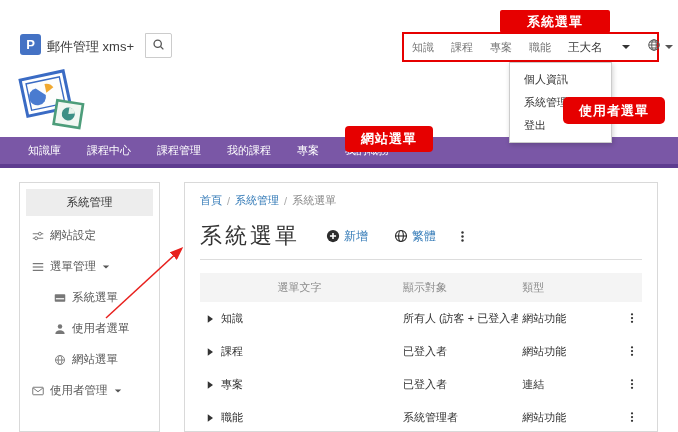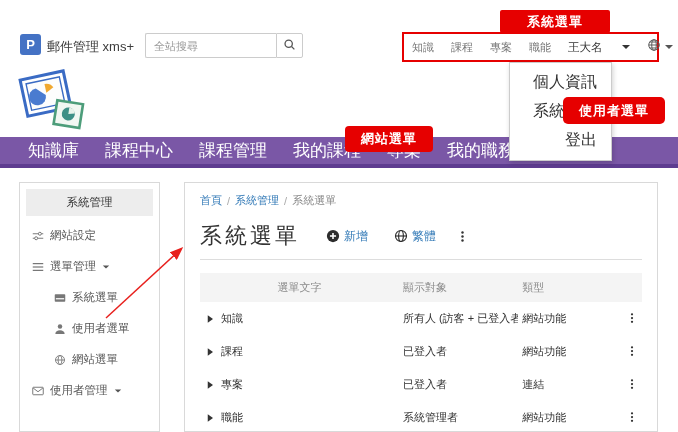--- a/index.html
+++ b/index.html
@@ -32,30 +32,30 @@
   .top-nav-box{position:absolute;left:402px;top:32px;width:257px;height:30px;border:2px solid var(--red);
                display:flex;align-items:center;gap:17px;padding-left:8px;}
   .top-nav-item{font-size:11px;color:#777;cursor:pointer;white-space:nowrap;}
   .top-user{font-size:11.5px;color:#333;cursor:pointer;display:flex;align-items:center;gap:19px;white-space:nowrap;}
   .caret{width:0;height:0;border-left:4px solid transparent;border-right:4px solid transparent;
          border-top:4px solid currentColor;display:inline-block;}
   .top-globe{display:flex;align-items:center;gap:4px;color:#555;cursor:pointer;}
 
   .dropdown{position:absolute;left:509px;top:62px;width:103px;background:#fff;border:1px solid #ccc;
             box-shadow:1px 2px 5px rgba(0,0,0,.18);padding:5px 0;z-index:8;}
-  .dropdown-item{font-size:16px;color:#333;padding:4px 14px;cursor:pointer;text-align:right;}
+  .dropdown-item{font-size:11px;color:#333;padding:4px 14px;cursor:pointer;}
 
   
   .biglogo{position:absolute;left:16px;top:68px;}
   .site-title{position:absolute;left:100px;top:88px;font-size:19px;color:#464646;letter-spacing:1px;}
 
   
   .navbar{position:absolute;left:0;top:137px;width:678px;height:31px;background:var(--purple);
           border-bottom:4px solid var(--purple-dark);display:flex;align-items:center;gap:26px;padding-left:28px;}
-  .navbar-item{font-size:17px;color:#fff;cursor:pointer;white-space:nowrap;}
+  .navbar-item{font-size:11px;color:#fff;cursor:pointer;white-space:nowrap;}
 
   
   .sidebar{position:absolute;left:19px;top:182px;width:141px;height:250px;border:1px solid #d9d9d9;background:#fff;}
   .side-title{margin:6px 6px 4px;background:#ededed;text-align:center;font-size:11.5px;color:#333;padding:6px 0;}
   .side-item{display:flex;align-items:center;gap:6px;font-size:11.5px;color:#555;padding:8px 0 8px 12px;cursor:pointer;white-space:nowrap;}
   .side-item.indent{padding-left:34px;}
   .side-item .caret{border-top-color:#555;transform:scale(.8);}
   .sicon{display:inline-flex;width:12px;height:12px;}
   .sicon svg{width:12px;height:12px;}
 
@@ -85,21 +85,20 @@
 </style>
 </head>
 <body>
 
 <div class="screen">
 
   <div class="plogo">P</div>
   <div class="brand">郵件管理 xms+</div>
 
   <div class="search">
-    <input type="text" placeholder="全站搜尋" style="">
     <button>
       <span class="aicon">
         <svg width="13" height="13" viewBox="0 0 16 16" fill="none" stroke="#555" stroke-width="1.6">
           <circle cx="7" cy="7" r="4.5"></circle>
             <line x1="10.5" y1="10.5" x2="14" y2="14"></line>
         </svg>
       </span>
     </button>
   </div>
 

